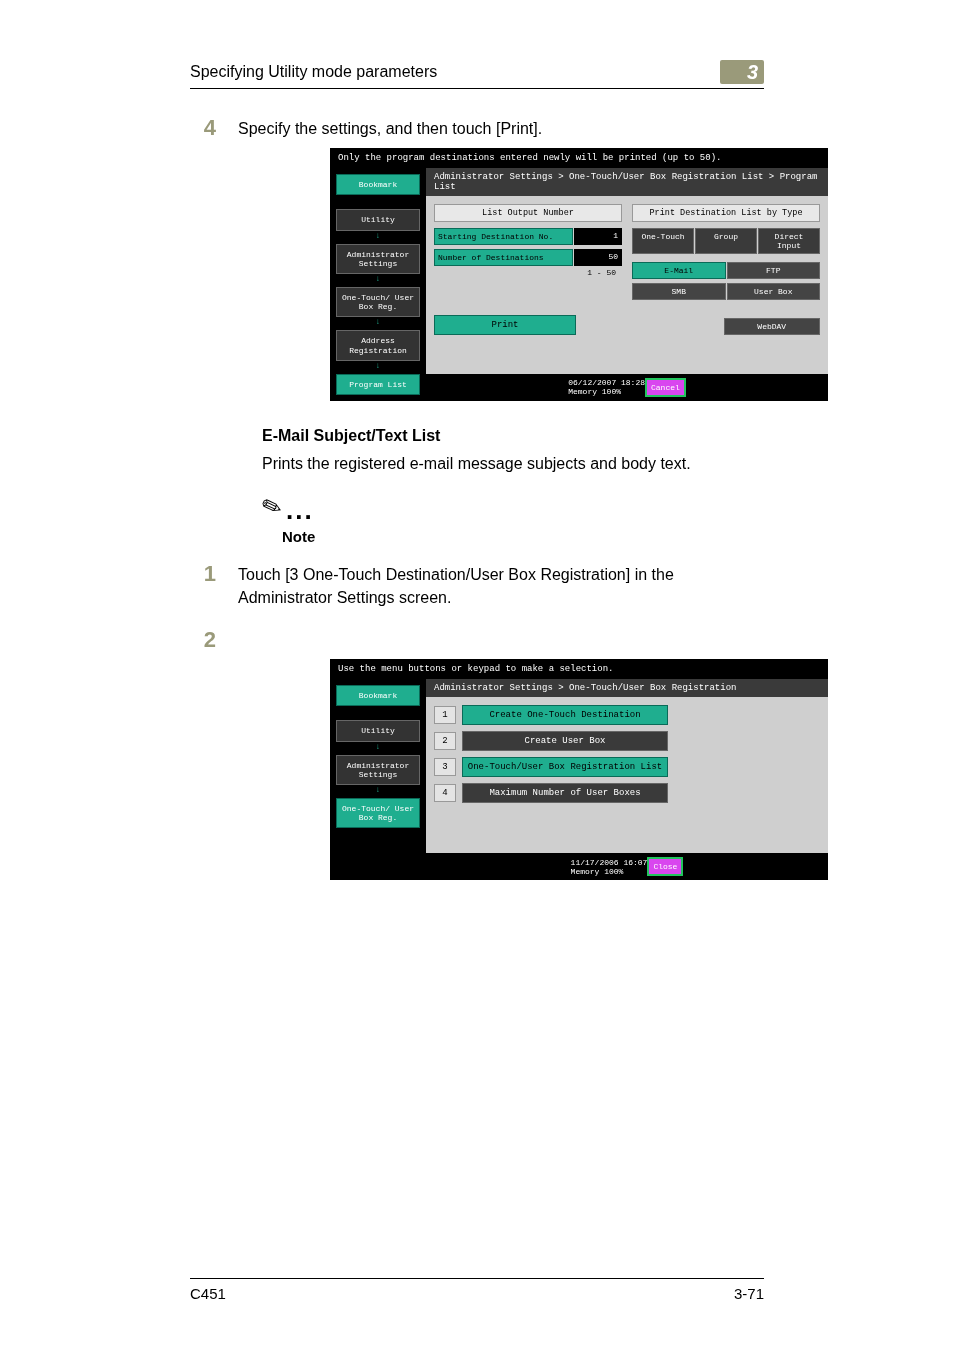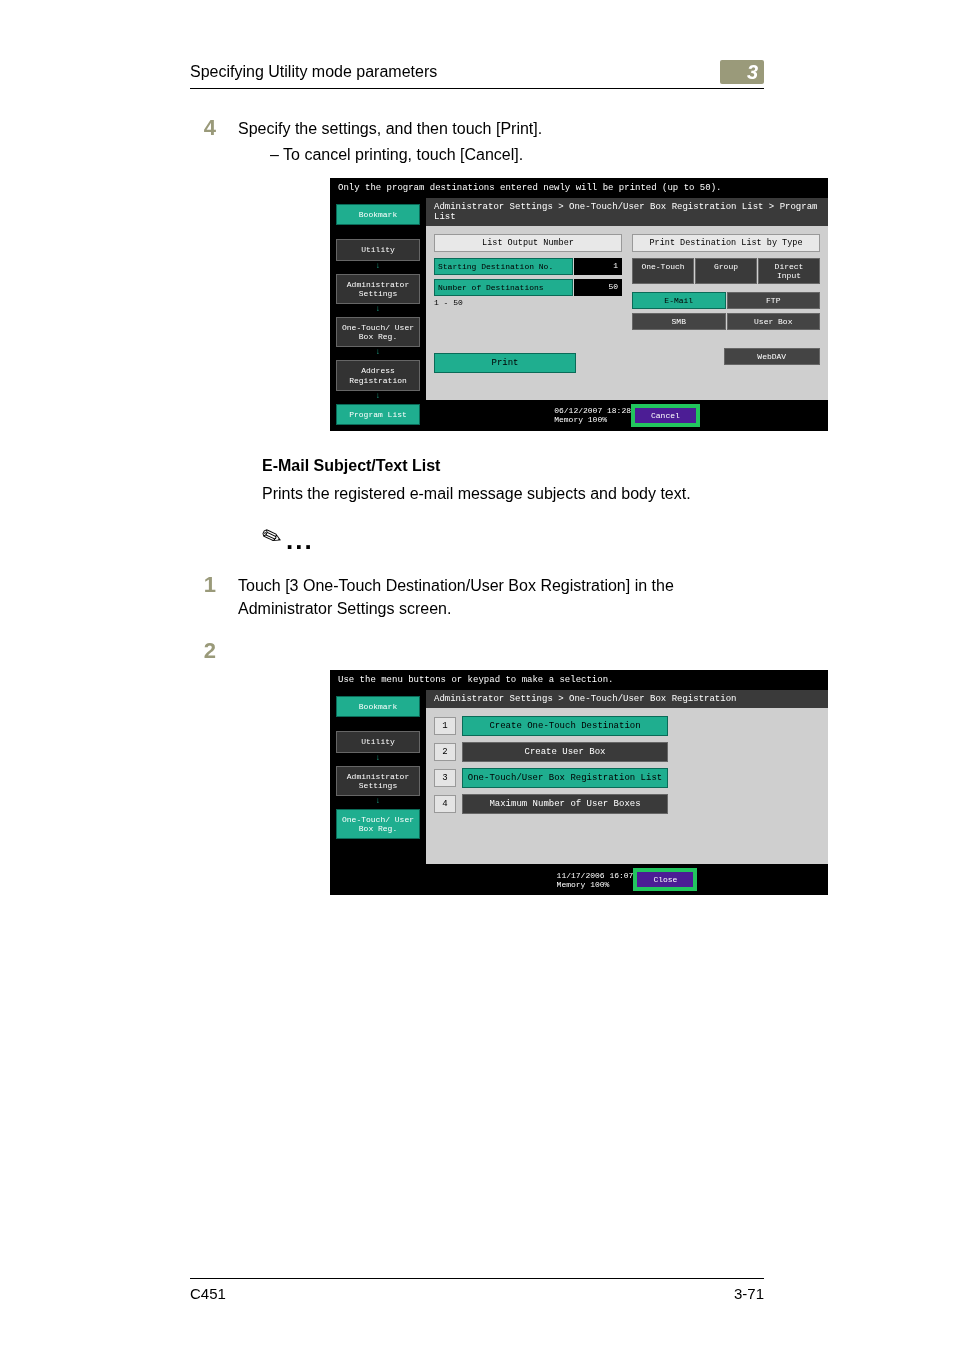--- a/index.html
+++ b/index.html
@@ -25,24 +25,24 @@
   .ui-main{flex:1;background:#cfcfcf;padding:8px;display:flex;flex-direction:column;gap:6px;position:relative}
   .cols{display:flex;gap:10px}
   .col{flex:1}
   .colh{background:#e8e8e8;border:1px solid #999;text-align:center;color:#000;padding:3px 2px;font-size:8.5px;margin-bottom:6px}
   .row2{display:flex;gap:1px;margin-bottom:4px}
   .field{flex:1;background:#1fae8f;border:1px solid #0a6b58;padding:3px 3px;font-size:8px;color:#000;text-align:left}
   .valbox{width:40px;background:#000;color:#fff;text-align:right;padding:3px 4px;font-size:8px}
   .tbtn{flex:1;background:#3a3a3a;color:#fff;border:1px solid #666;text-align:center;padding:3px 2px;font-size:8px}
   .tbtn.active{background:#1fae8f;color:#000;border-color:#0a6b58}
   .tbtn.pill{background:#444}
-  .range{color:#000;font-size:8px;padding-right:6px;margin-top:-2px;margin-bottom:12px}
+  .range{color:#000;font-size:8px;text-align:right;padding-right:6px;margin-top:-2px;margin-bottom:4px}
   .ui-foot{display:flex;align-items:center;justify-content:center;background:#000;padding:4px 8px;font-size:8px}
   .ui-foot .t1{color:#fff}
-  .obtn{background:#4c1d95;border:4px solid #22c55e;color:#fff;padding:3px 16px;font-size:8px}
+  .obtn{background:#d946ef;border:2px solid #22c55e;color:#fff;padding:3px 4px;font-size:8px}
   .printbtn{background:#1fae8f;border:1px solid #0a6b58;color:#000;padding:4px 24px;font-size:9px;width:92px;text-align:center;margin-top:4px}
   .h2{font-weight:bold;font-size:16px;margin:0 0 10px 72px}
   .p1{font-size:16px;margin:0 0 20px 72px}
   .noteblk{margin:0 0 18px 72px}
   .noteicon{font-size:24px;transform:rotate(-20deg);display:inline-block;margin-right:4px}
   .notedots{font-size:26px;font-weight:bold;letter-spacing:2px;vertical-align:-4px}
   .notelbl{font-weight:bold;font-size:15px;margin:2px 0 2px 20px}
   .notetxt{font-style:italic;font-size:16px;line-height:1.45;margin-left:20px}
   .listbtn{display:flex;align-items:center;gap:6px;margin-bottom:6px}
   .numbox{width:20px;height:16px;background:#e4e4e4;border:1px solid #999;color:#000;text-align:center;font-size:9px;line-height:16px}
@@ -56,21 +56,20 @@
 <div class="page">
   <div class="hdr">
     <div class="hdr-title">Specifying Utility mode parameters</div>
     <div class="hdr-chip">3</div>
   </div>
 
   <div class="row">
     <div class="num">4</div>
     <div class="txt">Specify the settings, and then touch [Print].</div>
   </div>
-  <div class="sub">To cancel printing, touch [Cancel].</div>
 
   <div class="shot ui">
     <div class="ui-top">Only the program destinations entered newly will be printed (up to 50).</div>
     <div class="ui-body">
       <div class="ui-side">
         <div class="sbtn active">Bookmark</div>
         <div style="height:6px"></div>
         <div class="sbtn">Utility</div>
         <div class="sarrow">↓</div>
         <div class="sbtn">Administrator
@@ -138,20 +137,21 @@
         </div>
       </div>
     </div>
   </div>
 
   <div class="h2">E-Mail Subject/Text List</div>
   <div class="p1">Prints the registered e-mail message subjects and body text.</div>
 
   <div class="noteblk">
     <span class="noteicon">✎</span><span class="notedots">...</span>
+    <div class="notelbl">Note</div>
   </div>
 
   <div class="row">
     <div class="num">1</div>
     <div class="txt">Touch [3 One-Touch Destination/User Box Registration] in the Administrator Settings screen.</div>
   </div>
   <div style="height:14px"></div>
   <div class="row">
     <div class="num">2</div>
   </div>

